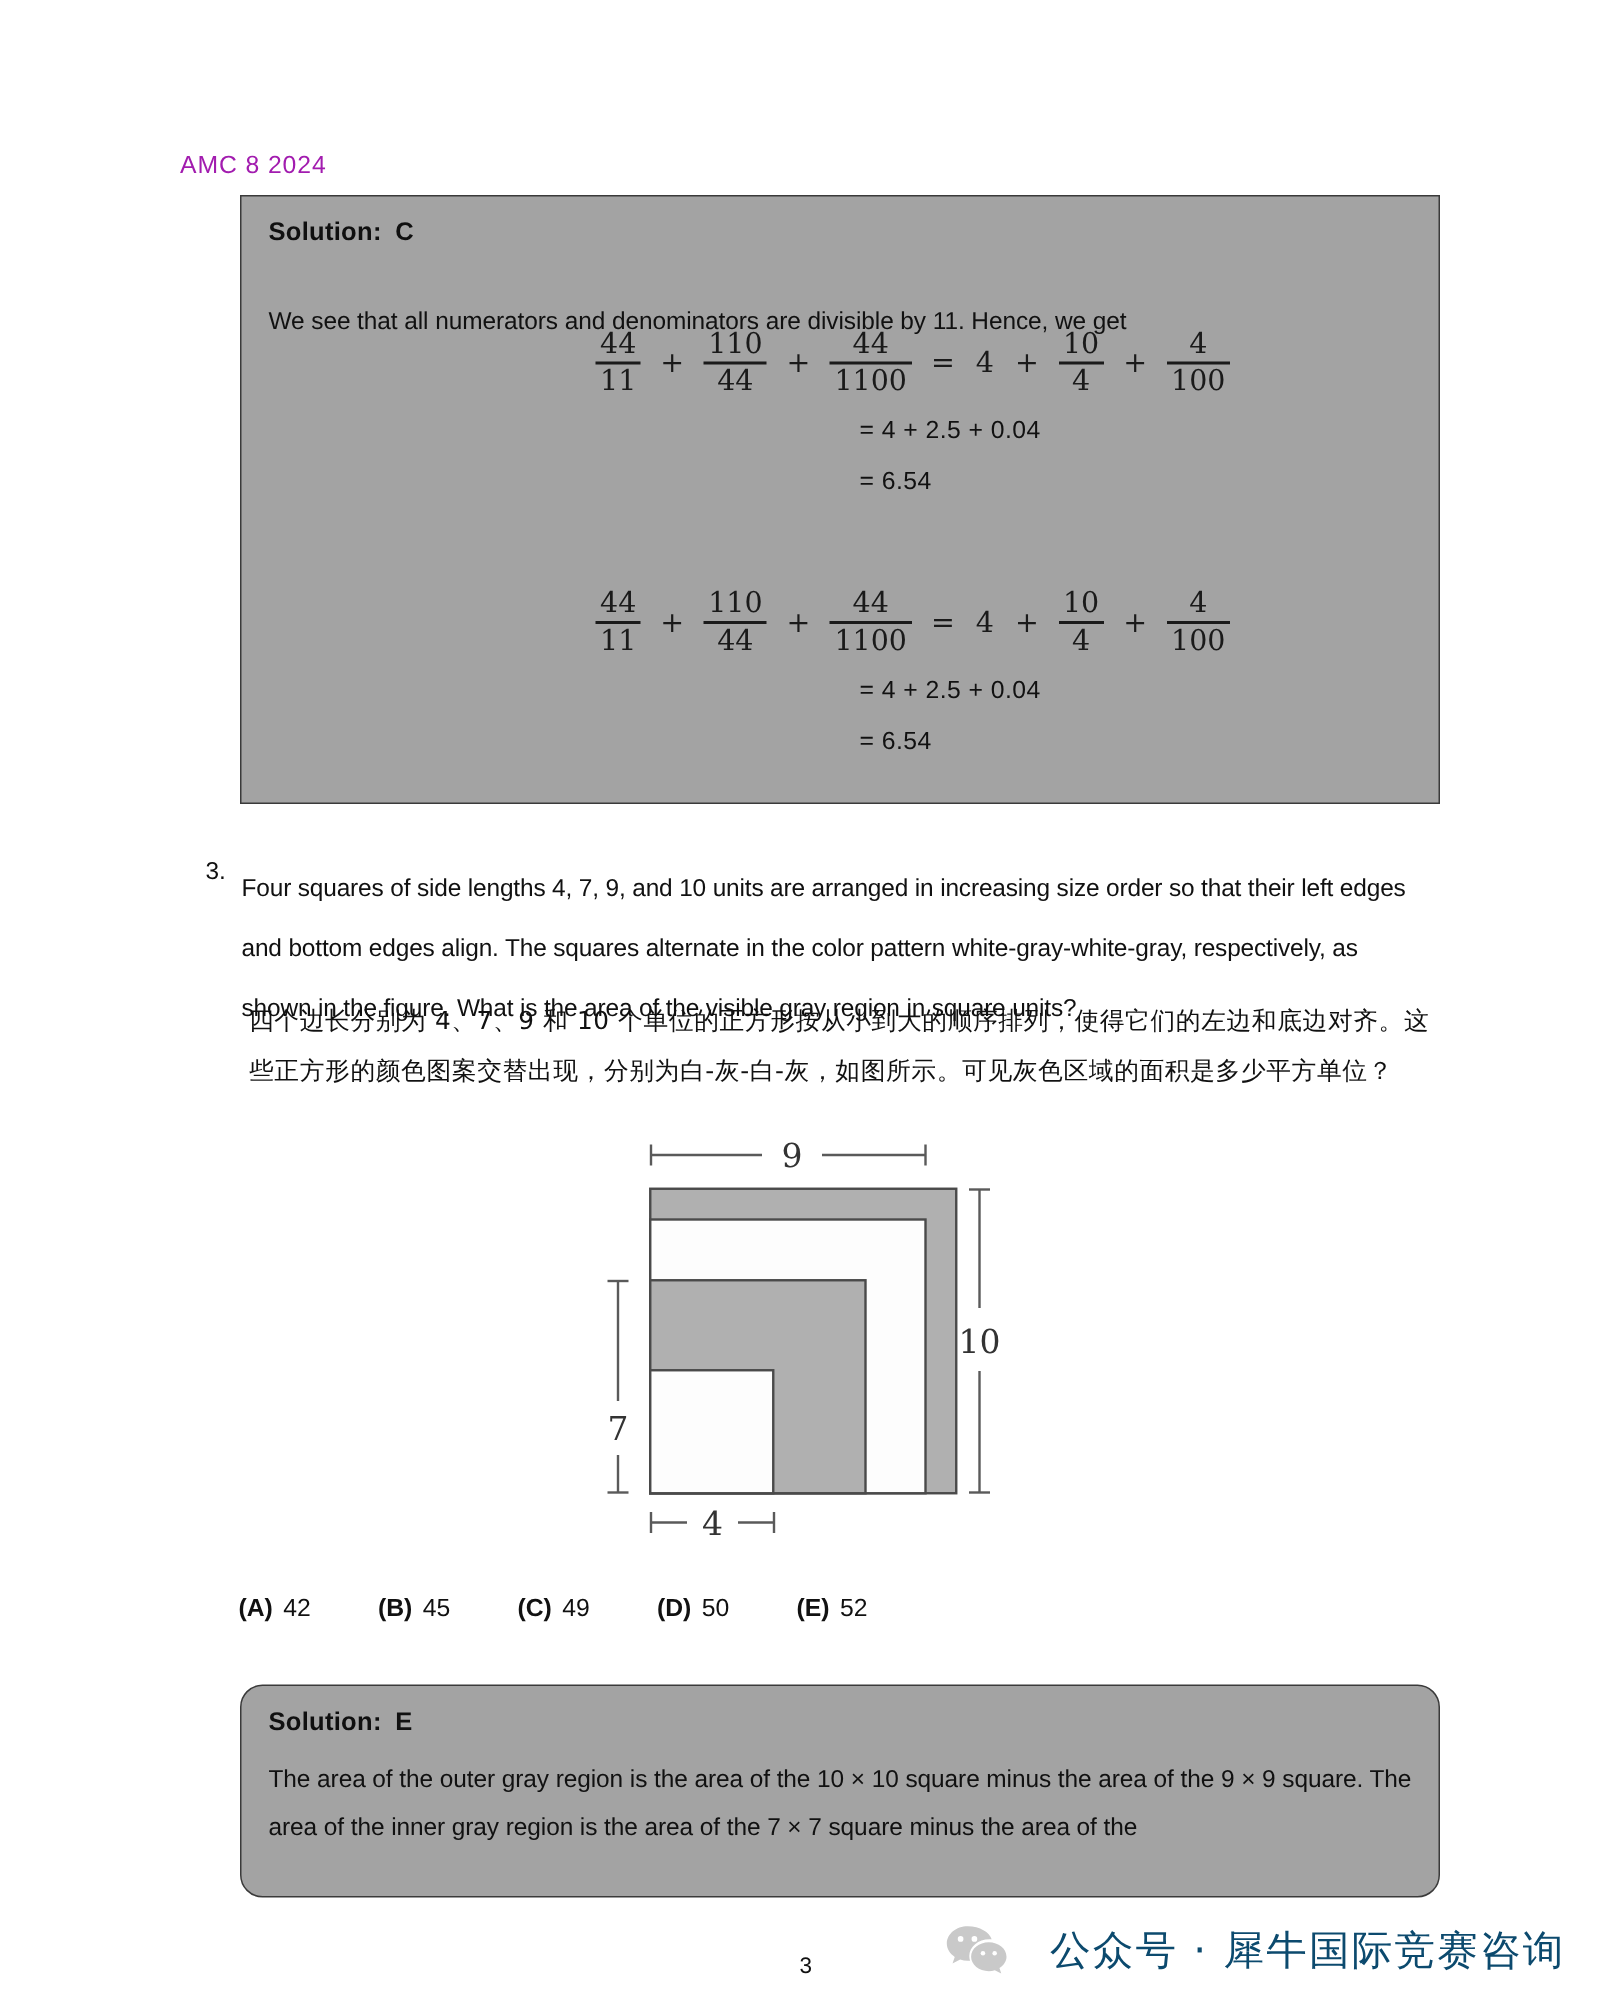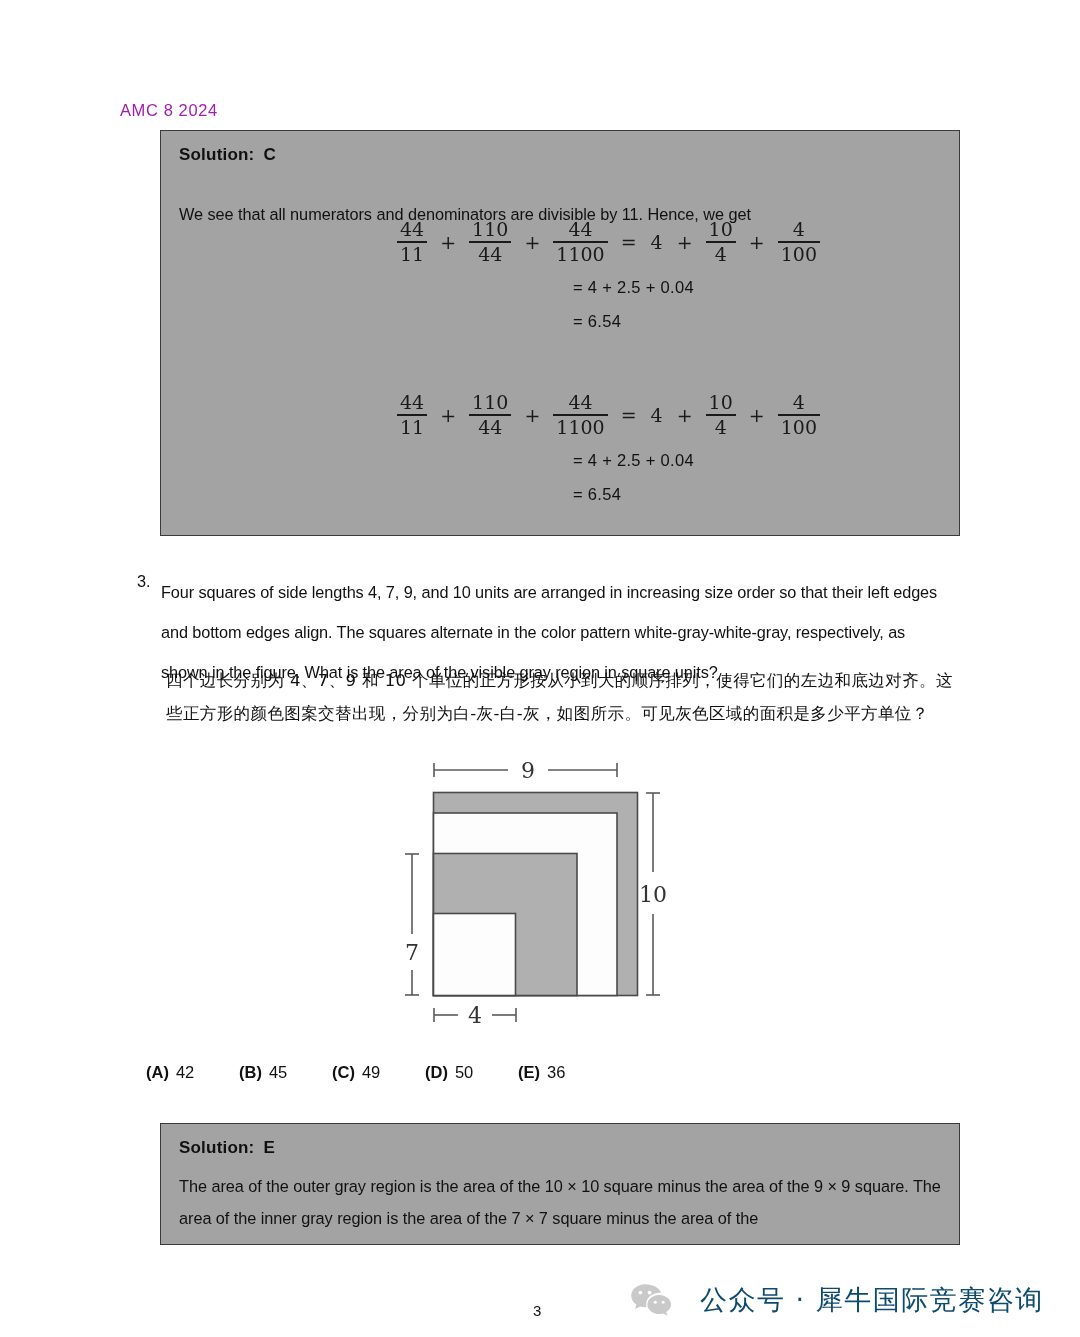--- a/index.html
+++ b/index.html
@@ -42,21 +42,22 @@
   .sol-top {
     left: 160px;
     top: 130px;
     width: 800px;
     height: 406px;
   }
   .sol-bottom {
     left: 160px;
     top: 1123px;
     width: 800px;
-    height: 122px;
+    height: 142px;
+    border-radius: 15px;
   }
   .sol-title {
     position: absolute;
     left: 18px;
     top: 14px;
     font-size: 17px;
     font-weight: bold;
     letter-spacing: 0.2px;
   }
   .sol-title .ans { margin-left: 9px; }
@@ -176,21 +177,21 @@
     left: 390px;
     top: 752px;
     width: 300px;
     height: 292px;
   }
   .figure svg { display: block; }
 
   
   .choices {
     position: absolute;
-    left: 146px;
+    left: 159px;
     top: 1063px;
     display: flex;
     font-size: 16.5px;
     color: #111;
   }
   .choice { width: 93px; white-space: nowrap; }
   .choice .lbl { font-weight: bold; }
   .choice .val { margin-left: 7px; }
 
   
@@ -366,21 +367,21 @@
     <div class="choice">
       <span class="lbl">(B)</span><span class="val">45</span>
     </div>
     <div class="choice">
       <span class="lbl">(C)</span><span class="val">49</span>
     </div>
     <div class="choice">
       <span class="lbl">(D)</span><span class="val">50</span>
     </div>
     <div class="choice">
-      <span class="lbl">(E)</span><span class="val">36</span>
+      <span class="lbl">(E)</span><span class="val">52</span>
     </div>
   </div>
 
   <div class="solution-box sol-bottom">
     <div class="sol-title">
       <span>Solution:</span><span class="ans">E</span>
     </div>
     <div class="sol-para p-en">The area of the outer gray region is the area of the 10 × 10 square minus the area of the 9 × 9 square. The area of the inner gray region is the area of the 7 × 7 square minus the area of the</div>
   </div>
 

